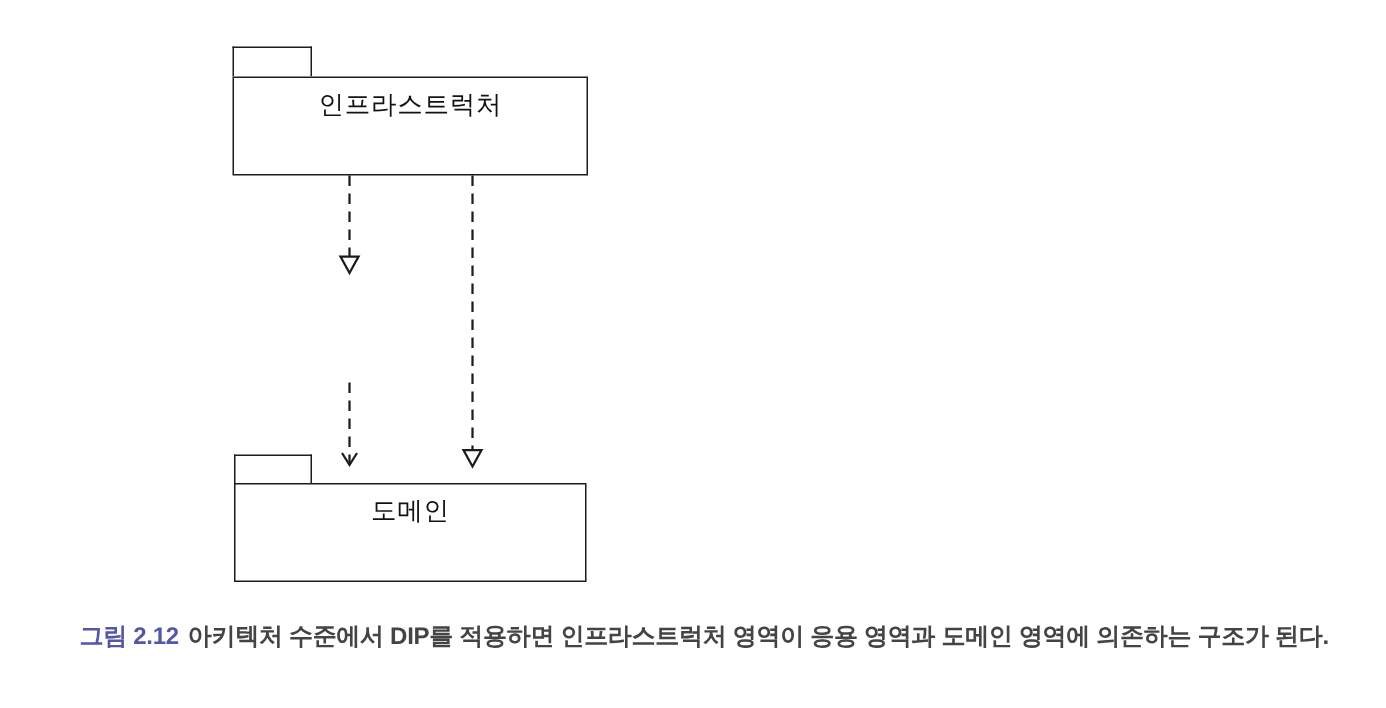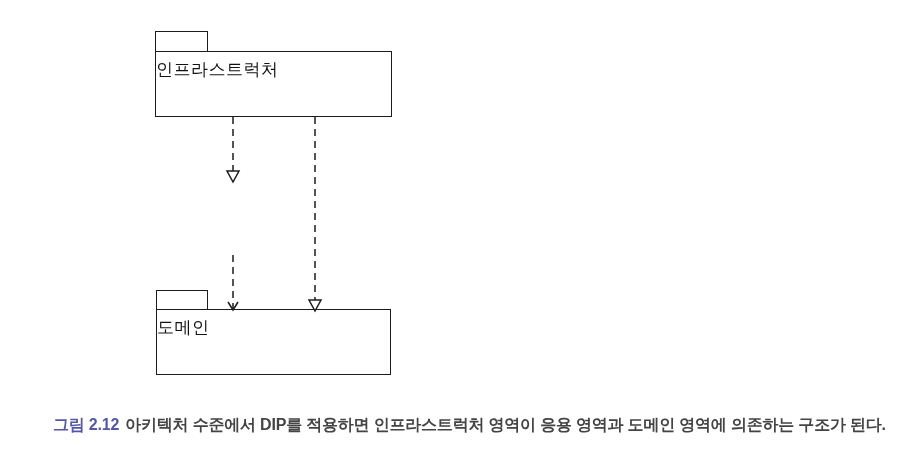--- a/index.html
+++ b/index.html
@@ -20,38 +20,39 @@
   .pkg-tab {
     box-sizing: border-box;
     border: 1.5px solid #1c1c1c;
     border-bottom: none;
     background: #ffffff;
   }
   .pkg-body {
     box-sizing: border-box;
     border: 1.5px solid #1c1c1c;
     background: #ffffff;
+    text-align: center;
     padding-top: 8px;
   }
   .pkg-label {
     font-size: 17px;
     line-height: 20px;
     color: #111111;
     letter-spacing: 0.5px;
   }
   
   .pkg-infra { left: 155px; top: 31px; }
   .pkg-infra .pkg-tab  { width: 53px; height: 20px; }
   .pkg-infra .pkg-body { width: 237px; height: 66px; }
   
   .pkg-app { left: 62px; top: 168px; }
   .pkg-app .pkg-tab  { width: 54px; height: 20px; }
   .pkg-app .pkg-body { width: 236px; height: 66px; }
   
-  .pkg-domain { left: 156px; top: 290px; }
+  .pkg-domain { left: 156px; top: 303px; }
   .pkg-domain .pkg-tab  { width: 52px; height: 19px; }
   .pkg-domain .pkg-body { width: 235px; height: 66px; }
 
   
   svg.arrows {
     position: absolute;
     left: 0; top: 0;
     width: 924px; height: 472px;
     pointer-events: none;
   }

